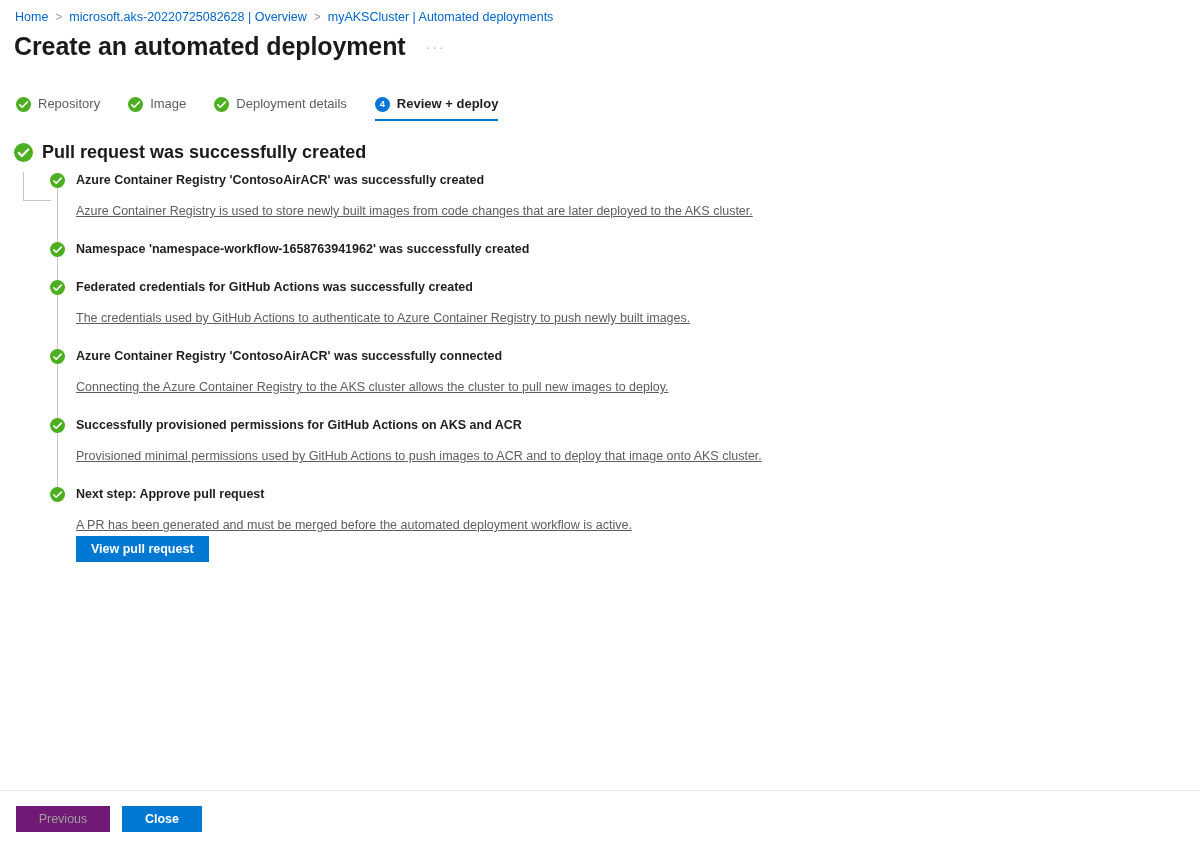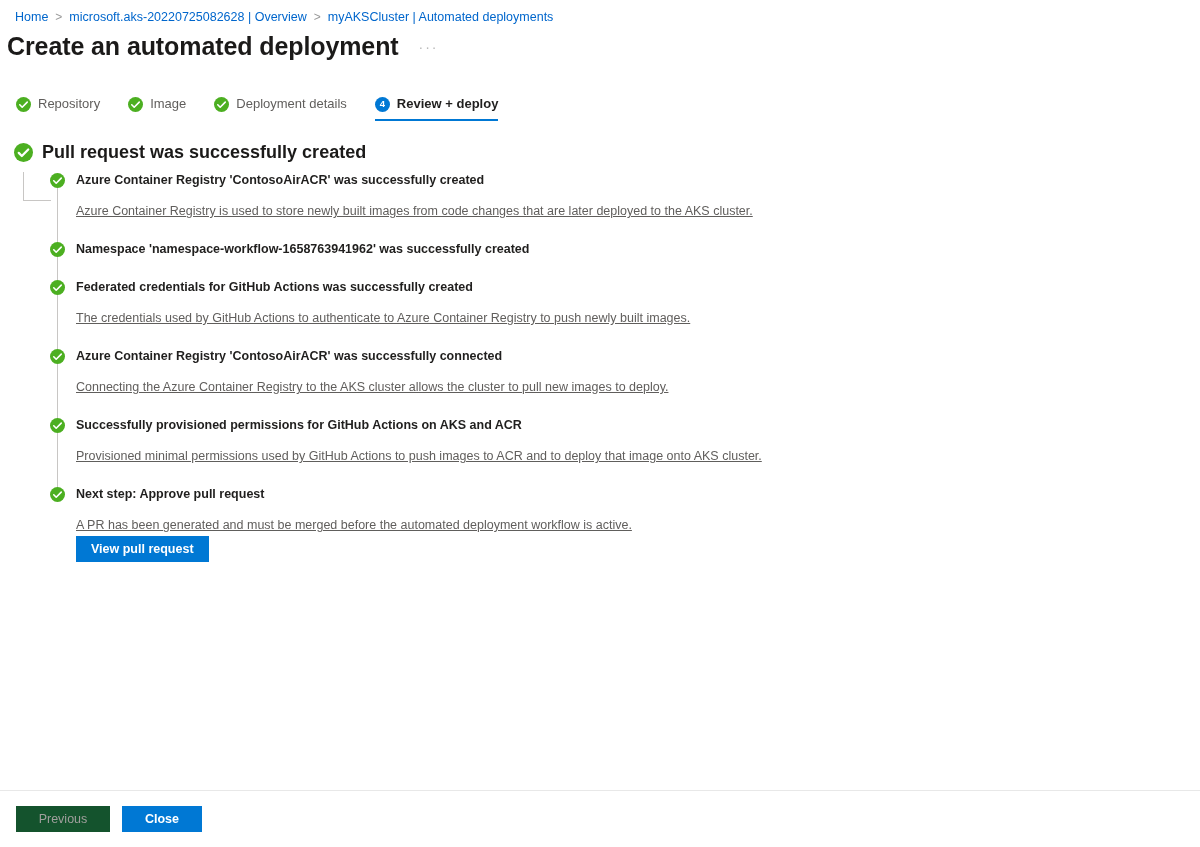--- a/index.html
+++ b/index.html
@@ -41,21 +41,21 @@
   .crumb-sep {
     color: #9a9a9a;
     margin: 0 7px;
     font-size: 12px;
   }
 
   
   .title-row {
     position: absolute;
     top: 31px;
-    left: 7px;
+    left: 14px;
     display: flex;
   }
   .page-title {
     font-size: 25px;
     font-weight: 600;
     color: #1b1a19;
     letter-spacing: -0.1px;
     line-height: 30px;
   }
   .title-ellipsis {
@@ -225,21 +225,21 @@
   }
   .btn-primary {
     background: #0078d4;
     color: #ffffff;
     font-weight: 600;
     height: 26px;
     padding: 0 14px;
     min-width: 80px;
   }
   .btn-disabled {
-    background: #14532d;
+    background: #701a75;
     color: #a19f9d;
     height: 26px;
     padding: 0 14px;
     min-width: 94px;
     cursor: default;
     font-weight: 400;
   }
 
   
   .footer-divider {

